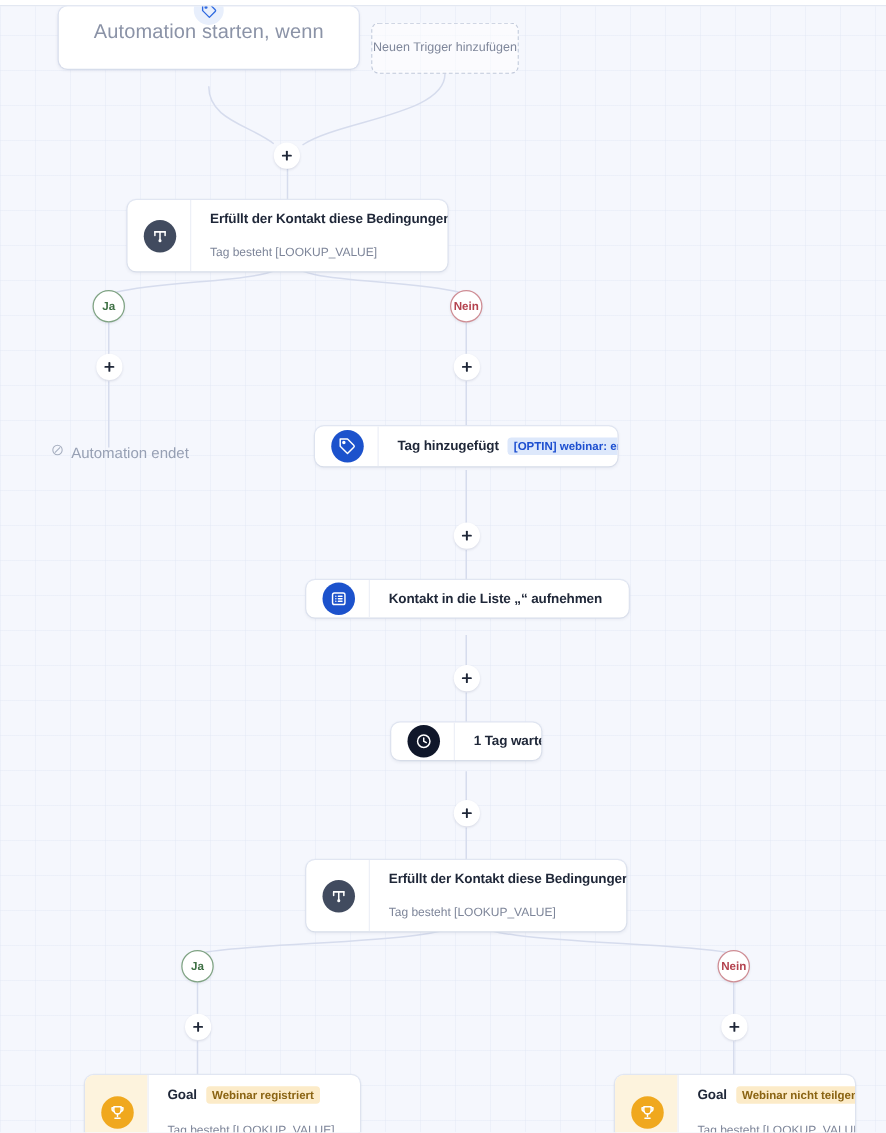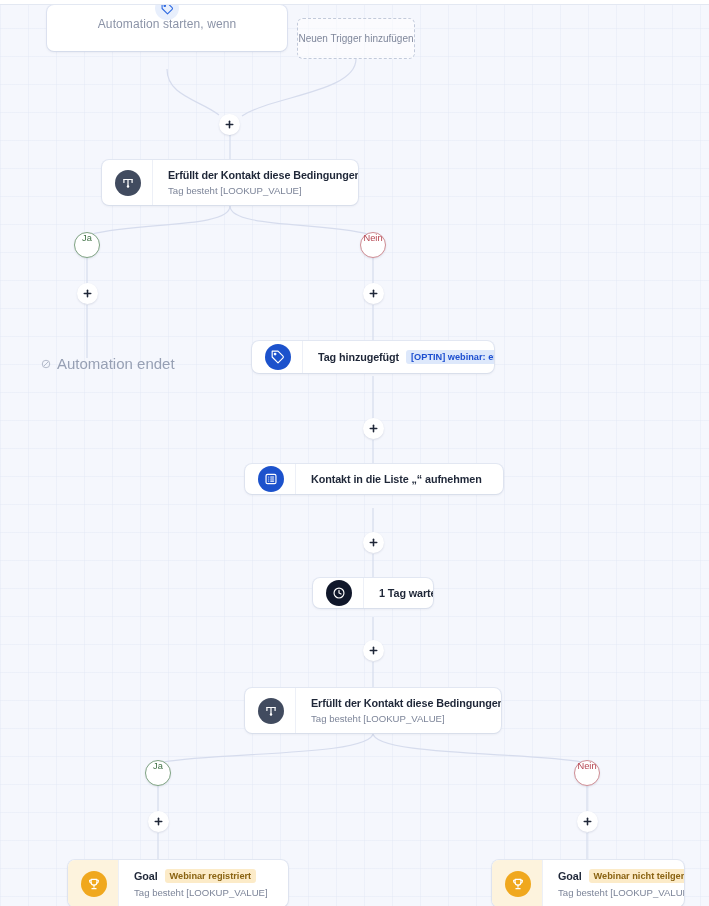--- a/index.html
+++ b/index.html
@@ -42,21 +42,21 @@
 
   
   .trigger-card {
     background:#ffffff;
     border-radius:7px;
     box-shadow:0 1px 3px rgba(30,40,80,.10), 0 0 0 1px rgba(225,231,245,.9);
     padding:12px 14px 11px;
     text-align:center;
   }
   .trigger-sub {
-    font-size:12px; color:#8b93a7; margin-bottom:9px; letter-spacing:.1px;
+    font-size:16px; color:#8b93a7; margin-bottom:9px; letter-spacing:.1px;
   }
   .trigger-main {
     font-size:11px; font-weight:bold; color:#1f2738; letter-spacing:-.1px;
   }
   .trigger-badge-icon {
     position:absolute; z-index:12;
     width:24px; height:24px; border-radius:50%;
     background:#e8effc;
     display:flex; align-items:center; justify-content:center;
   }
@@ -95,21 +95,21 @@
     flex:1 1 auto;
     border-left:1px solid #edf0f7;
     padding:9px 14px 9px 15px;
     min-width:0;
   }
   .card-title {
     font-size:10.8px; font-weight:bold; color:#1f2738; letter-spacing:-.1px;
     white-space:nowrap;
   }
   .card-sub {
-    font-size:9.6px; color:#7d8599; margin-top:4px; white-space:nowrap;
+    font-size:9.6px; color:#7d8599; margin-top:16px; white-space:nowrap;
   }
   .row-inline { display:flex; align-items:center; gap:7px; white-space:nowrap; }
   .badge-blue {
     background:#dde8fb; color:#1d4fd0;
     font-size:9.2px; font-weight:bold;
     padding:2px 5px; border-radius:3px;
     display:inline-block;
   }
   .badge-amber {
     background:#fcebc8; color:#8a6312;
@@ -122,42 +122,42 @@
     align-self:stretch;
     display:flex; align-items:center; justify-content:center;
     padding:0 11px 0 13px;
   }
 
   
   .pill {
     position:absolute; z-index:8;
     width:26px; height:26px; border-radius:50%;
     background:#ffffff;
-    display:flex; justify-content:center;
-    font-size:9.3px; font-weight:normal;
+    display:flex; align-items:center; justify-content:center;
+    font-size:9.3px; font-weight:bold;
     box-shadow:0 1px 2px rgba(30,40,80,.09);
   }
   .pill.yes { border:1.4px solid #7fa383; color:#3f7145; }
   .pill.no  { border:1.4px solid #cf8d94; color:#b4434f; }
 
   
   .plus {
     position:absolute; z-index:8;
     width:21px; height:21px; border-radius:50%;
     background:#ffffff;
     box-shadow:0 1px 2px rgba(30,40,80,.13);
     display:flex; align-items:center; justify-content:center;
   }
   .plus svg { display:block; }
 
   
   .end-marker {
     position:absolute; z-index:6;
-    display:flex; align-items:center; gap:6px;
-    font-size:15px; color:#97a0b4;
+    display:flex; gap:6px;
+    font-size:12px; color:#97a0b4;
   }
 </style>
 </head>
 <body>
 
 <div id="canvas">
 
   <div id="topbar"></div>
 
   <svg class="edges" viewBox="0 0 709 906">

